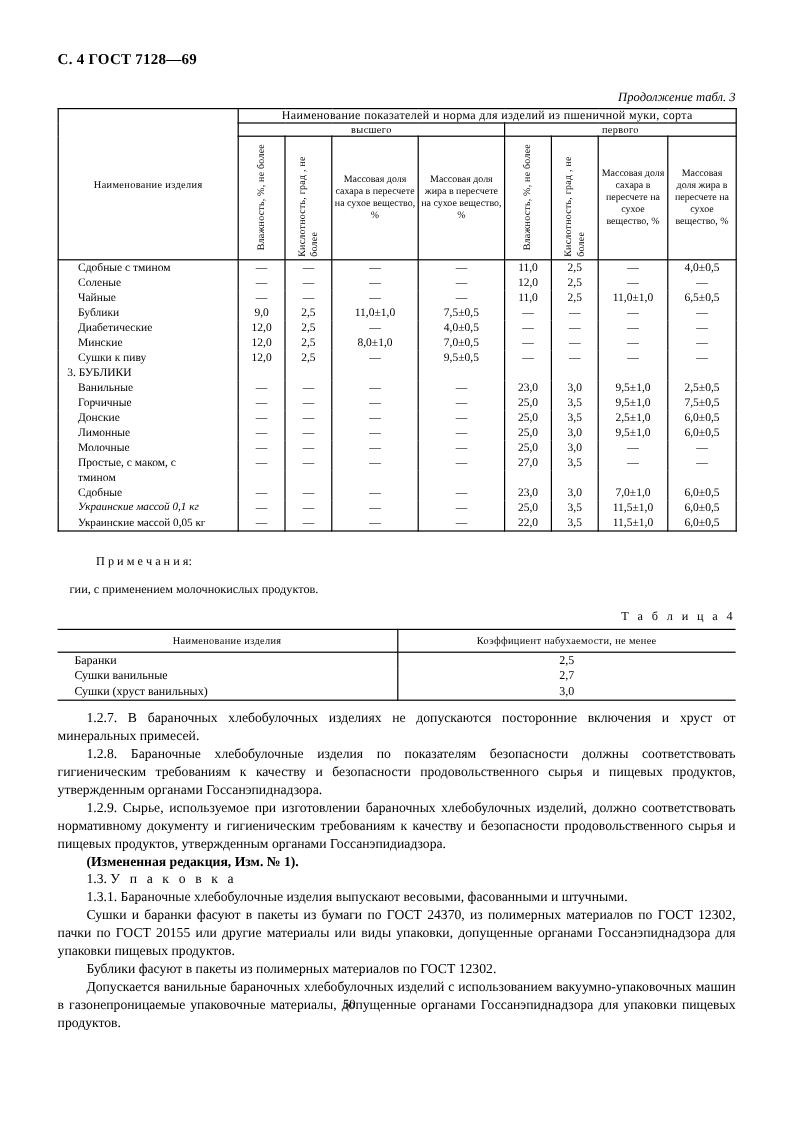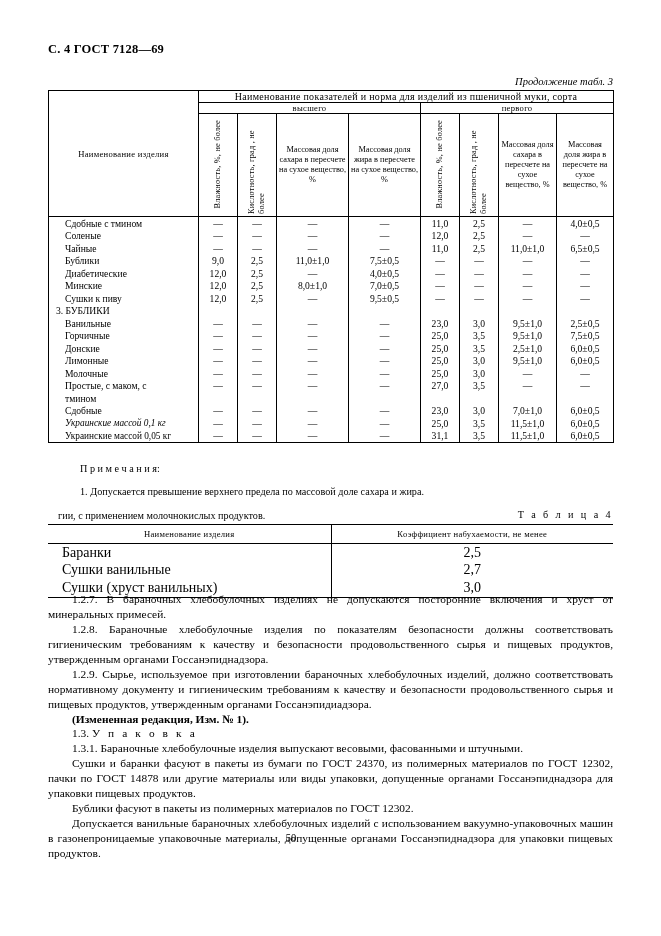--- a/index.html
+++ b/index.html
@@ -154,21 +154,21 @@
   .t4 .hd {
     text-align: center;
     font-size: 8.6px;
     letter-spacing: 0.3px;
     padding: 4px 2px 4px 2px;
     border-top: 1.4px solid #000;
     border-bottom: 1.0px solid #000;
   }
   .t4 .hd.sep { border-right: 1.0px solid #000; }
   .t4 .bd {
-    font-size: 14px;
+    font-size: 10px;
     padding: 0.5px 2px;
     line-height: 1.2;
     margin-top: 45px;
   }
   .t4 .bd.left { text-align: left; padding-left: 14px; border-right: 1.0px solid #000; }
   .t4 .bd.ctr { text-align: center; }
   .t4 tr:last-child .bd { border-bottom: 1.4px solid #000; }
   
   .body-text {
     position: absolute;
@@ -430,31 +430,30 @@
           <td class="num">3,5</td>
           <td class="num">11,5±1,0</td>
           <td class="num">6,0±0,5</td>
         </tr>
         <tr>
           <td class="cell-name" style="padding-left: 9px; font-size: 9.3px;">Украинские массой 0,05 кг</td>
           <td class="num">—</td>
           <td class="num">—</td>
           <td class="num">—</td>
           <td class="num">—</td>
-          <td class="num">31,1</td>
+          <td class="num">22,0</td>
           <td class="num">3,5</td>
           <td class="num">11,5±1,0</td>
           <td class="num">6,0±0,5</td>
         </tr>
       </tbody>
   </table>
 
   <div class="notes">
     <p class="ind"><span class="note-title">П р и м е ч а н и я:</span></p>
-    <p class="ind">1. Допускается превышение верхнего предела по массовой доле сахара и жира.</p>
     <p style="text-indent:0">гии, с применением молочнокислых продуктов.</p>
   </div>
 
   <div class="t4-label">Т а б л и ц а  4</div>
   <table class="t4">
     <colgroup>
       <col style="width:283px">
       <col style="width:282px">
     </colgroup>
     <thead>
@@ -479,19 +478,19 @@
       </tbody>
   </table>
 
   <div class="body-text">
     <p>1.2.7.  В бараночных хлебобулочных изделиях не допускаются посторонние включения и хруст от минеральных примесей.</p>
     <p>1.2.8.  Бараночные хлебобулочные изделия по показателям безопасности должны соответствовать гигиеническим требованиям к качеству и безопасности продовольственного сырья и пищевых продуктов, утвержденным органами Госсанэпиднадзора.</p>
     <p>1.2.9. Сырье, используемое при изготовлении бараночных хлебобулочных изделий, должно соответствовать нормативному документу и гигиеническим требованиям к качеству и безопасности продовольственного сырья и пищевых продуктов, утвержденным органами Госсанэпидиадзора.</p>
     <p><span class="bold">(Измененная редакция, Изм. № 1).</span></p>
     <p><span>1.3. </span><span class="spaced">У п а к о в к а</span></p>
     <p>1.3.1.  Бараночные хлебобулочные изделия выпускают весовыми, фасованными и штучными.</p>
-    <p>Сушки и баранки фасуют в пакеты из бумаги по ГОСТ 24370, из полимерных материалов по ГОСТ 12302, пачки по ГОСТ 14878 или другие материалы или виды упаковки, допущенные органами Госсанэпиднадзора для упаковки пищевых продуктов.</p>
+    <p>Сушки и баранки фасуют в пакеты из бумаги по ГОСТ 24370, из полимерных материалов по ГОСТ 12302, пачки по ГОСТ 20155 или другие материалы или виды упаковки, допущенные органами Госсанэпиднадзора для упаковки пищевых продуктов.</p>
     <p>Бублики фасуют в пакеты из полимерных материалов по ГОСТ 12302.</p>
     <p>Допускается ванильные бараночных хлебобулочных изделий с использованием вакуумно-упаковочных машин в газонепроницаемые упаковочные материалы, допущенные органами Госсанэпиднадзора для упаковки пищевых продуктов.</p>
   </div>
 
   <div class="pageno">50</div>
 </div>
 
 </body></html>

